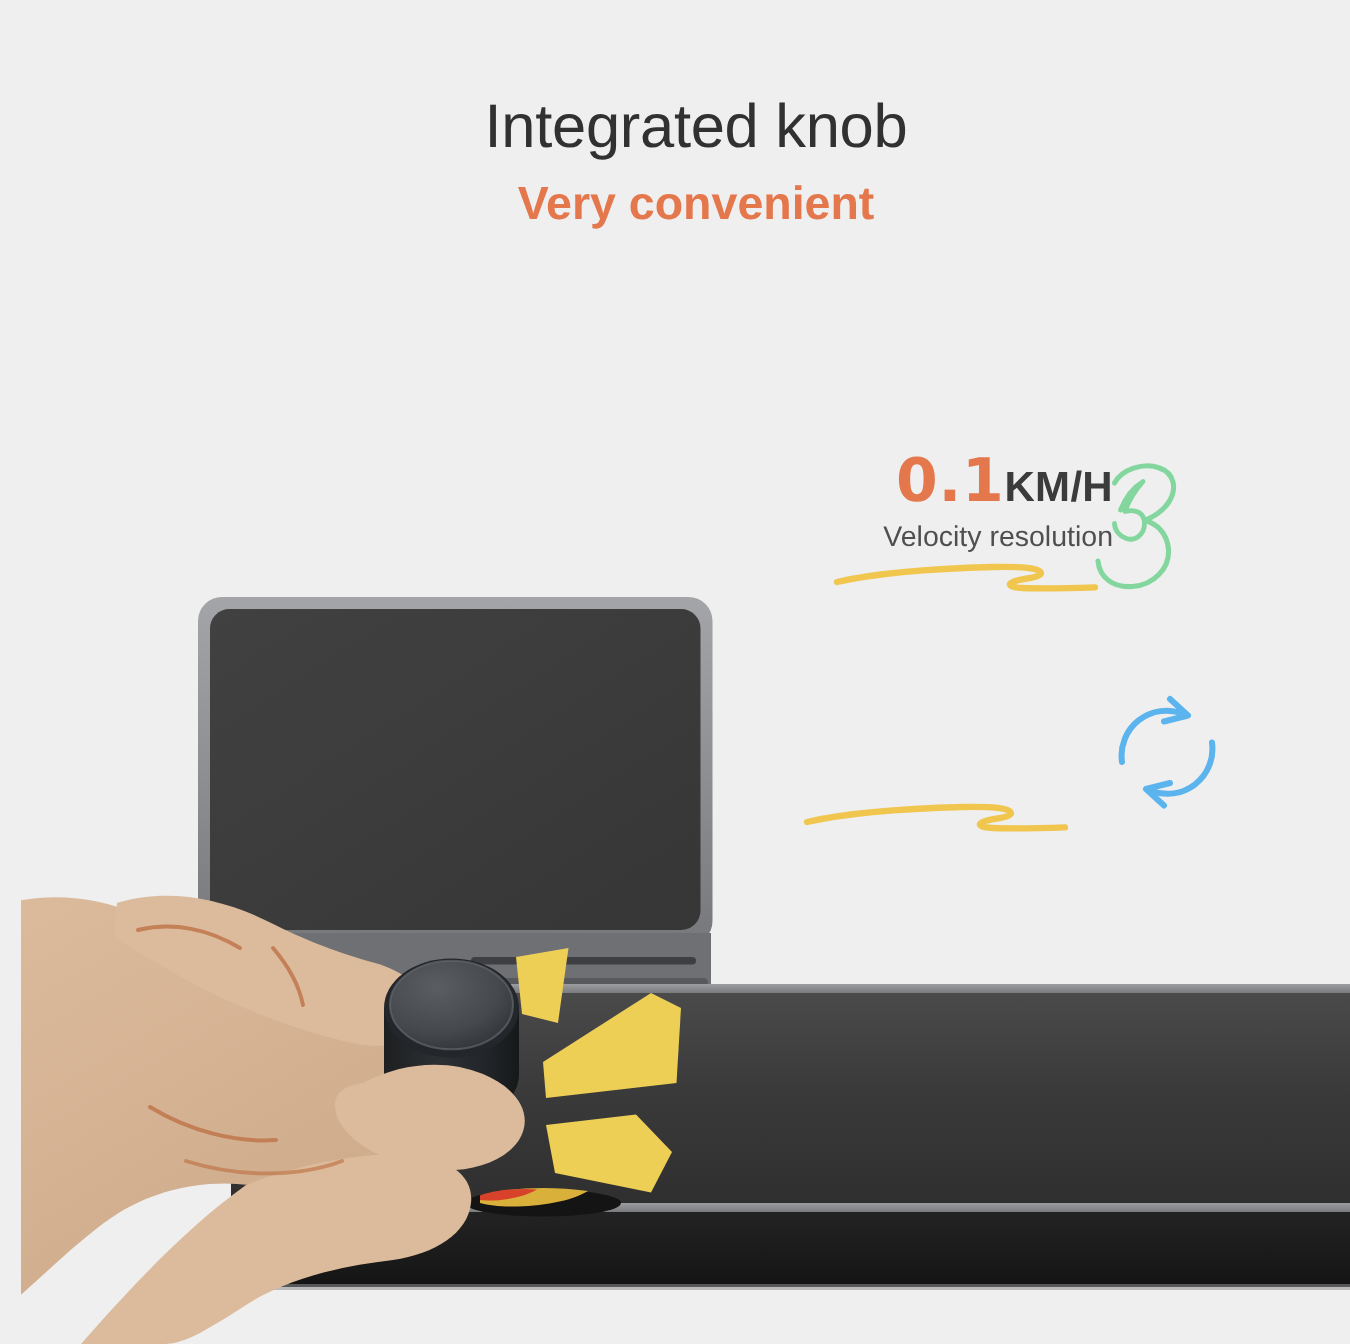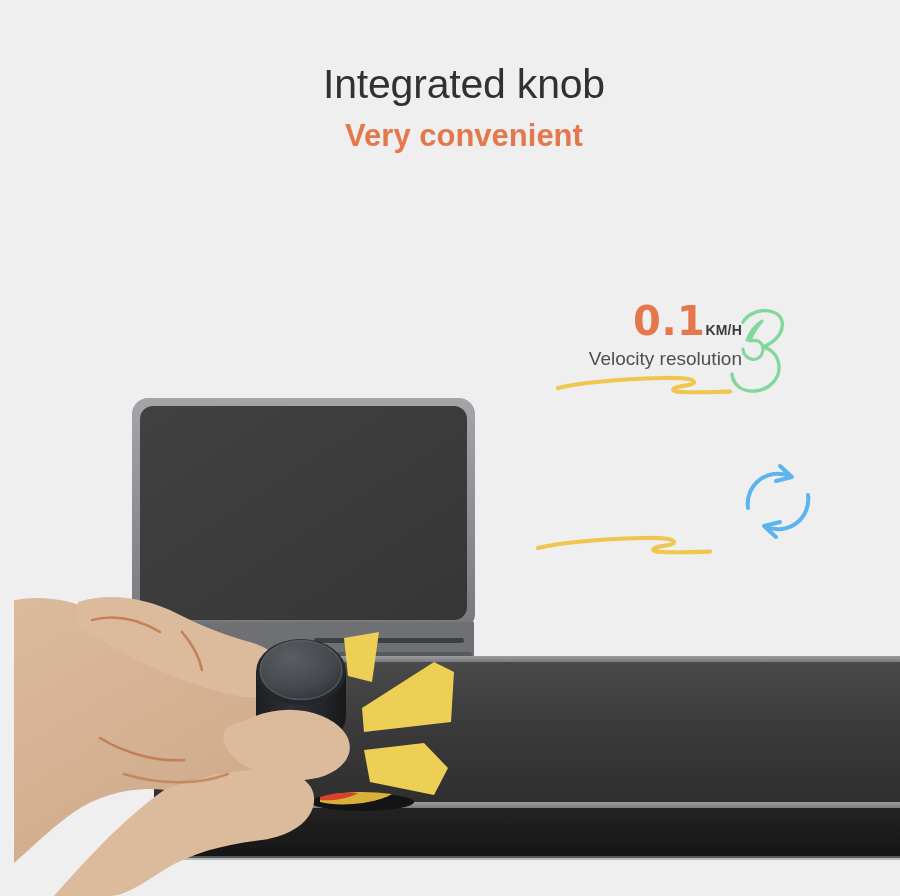--- a/index.html
+++ b/index.html
@@ -73,21 +73,21 @@
     white-space: nowrap;
   }
   .callout-number {
     font-size: 40px;
     font-weight: 700;
     color: #e4774b;
     letter-spacing: 0.5px;
     font-family: "DejaVu Sans", sans-serif;
   }
   .callout-unit {
-    font-size: 14px;
+    font-size: 28px;
     font-weight: 700;
     color: #3b3b3b;
     letter-spacing: 0.2px;
     font-family: "Liberation Sans", sans-serif;
   }
   .callout-label {
     position: absolute;
     left: 0;
     top: 50px;
     width: 208px;

